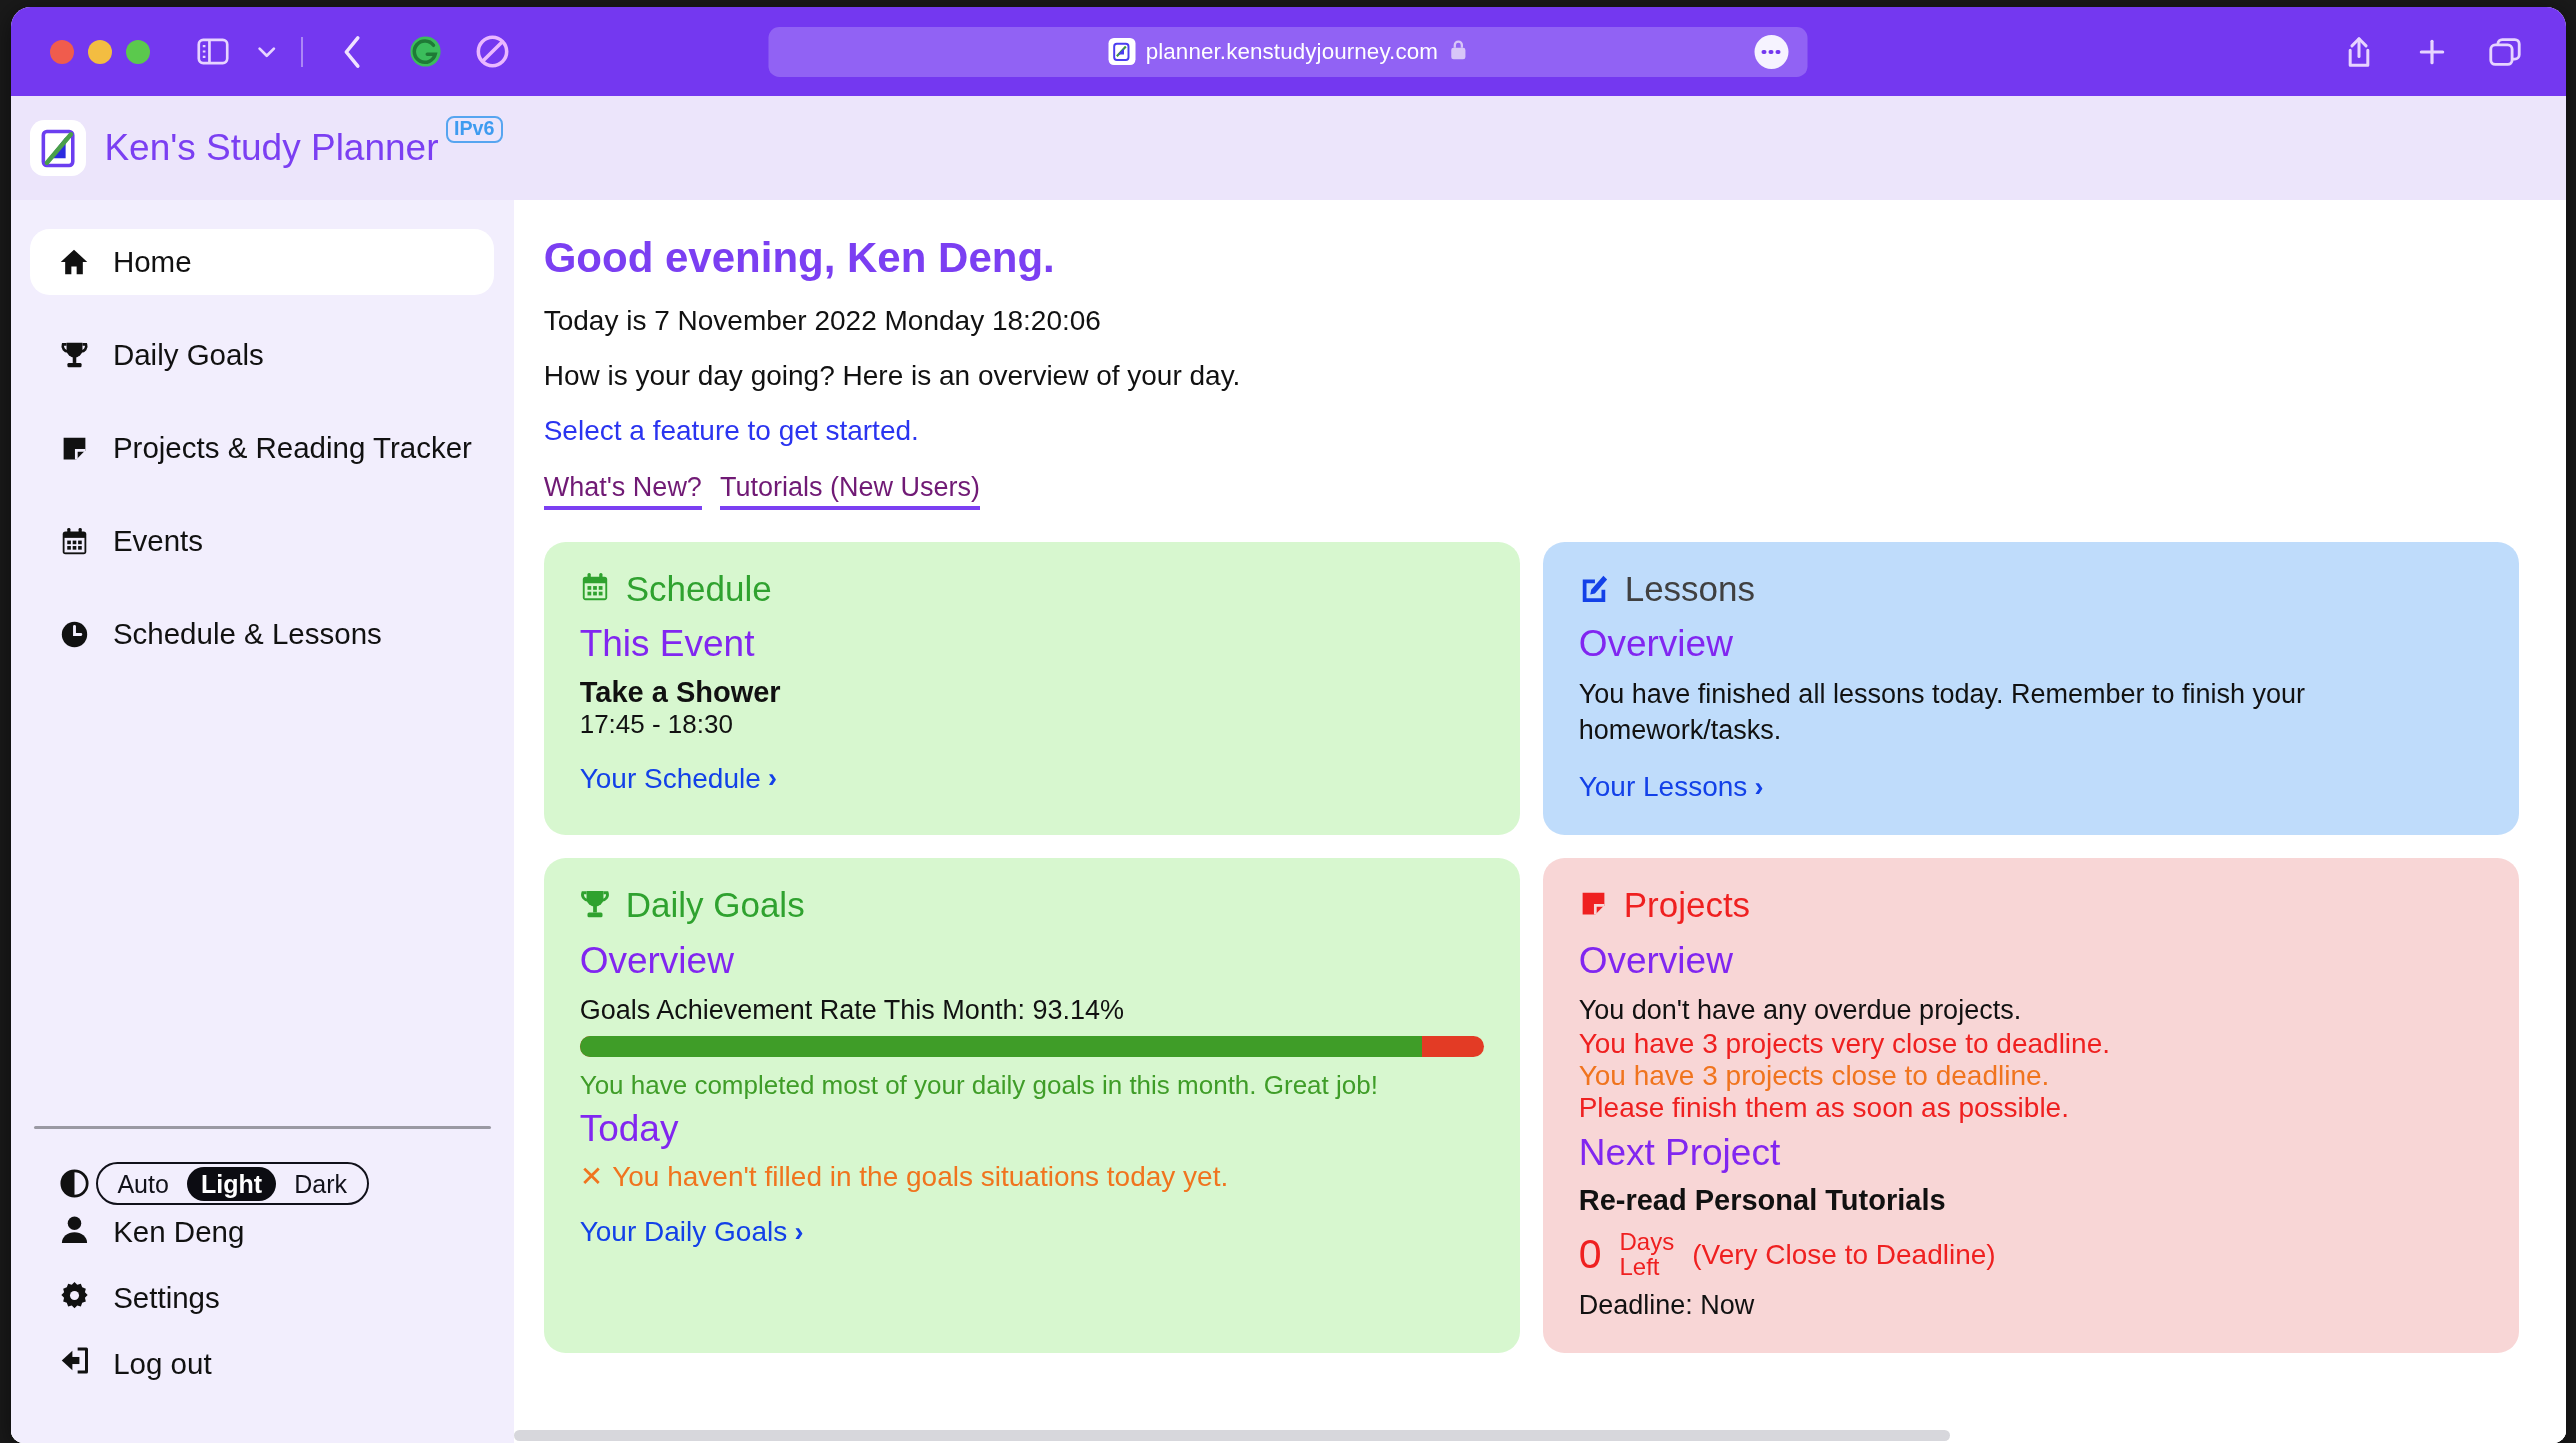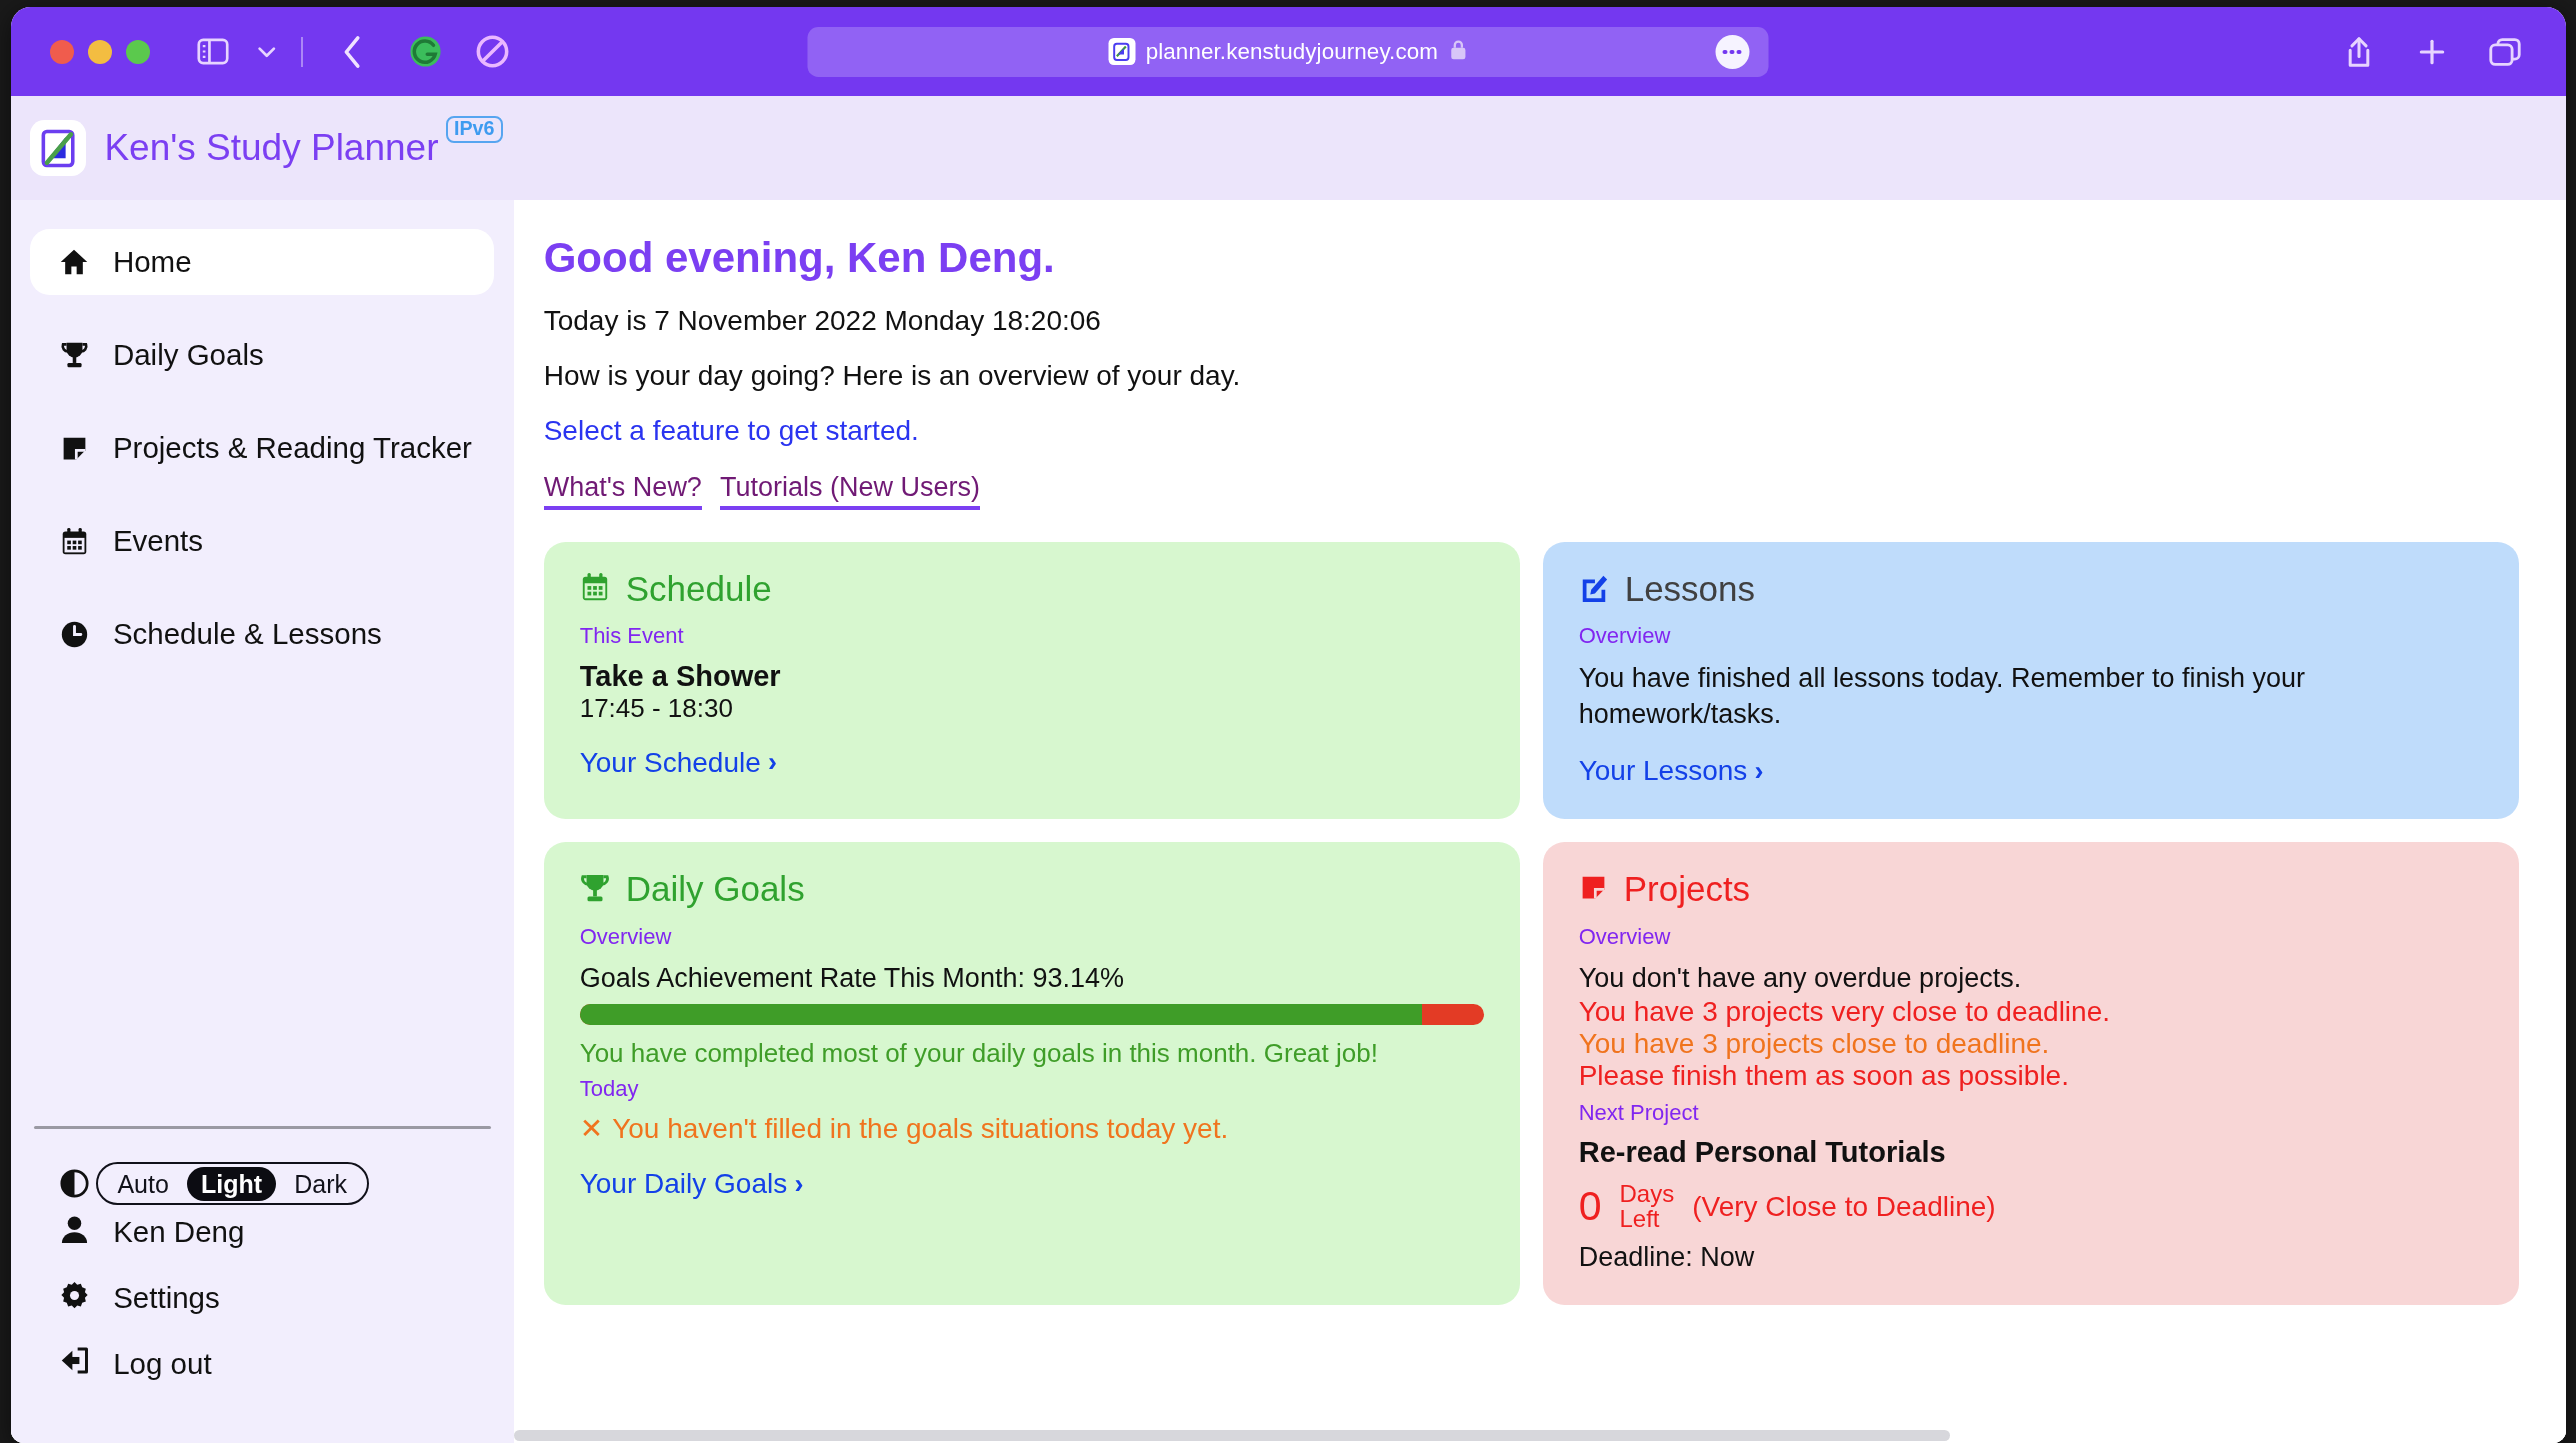--- a/index.html
+++ b/index.html
@@ -43,21 +43,21 @@
   }
   .tb-sep { width: 1.8px; height: 30px; background: rgba(255,255,255,.4); margin: 0 5.4px; }
 
   .tb-ico { display: block; }
 
   
   .urlwrap {
     position: absolute;
     left: 50%; transform: translateX(-50%);
     top: 19.7px;
-    width: 961px; height: 50px;
+    width: 1039px; height: 50px;
   }
   .urlbar {
     width: 100%; height: 100%;
     background: #9162f4;
     border-radius: 10.7px;
     display: flex; align-items: center;
     position: relative;
   }
   .url-center {
     position: absolute; left: 0; right: 0;
@@ -182,21 +182,21 @@
   .card.green { background: #d7f7cf; }
   .card.blue  { background: #bfdcfb; }
   .card.red   { background: #f8d6d6; }
 
   .cardhead { display: flex; align-items: center; gap: 16px; margin-bottom: 14.3px; }
   .cardtitle { font-size: 35px; font-weight: 400; }
   .t-green { color: #2fa22f; }
   .t-blue  { color: #404040; }
   .t-red   { color: #ef2020; }
 
-  .sub { color: #8126f0; font-size: 22px; margin: 7.2px 0 10.7px; }
+  .sub { color: #8126f0; font-size: 37px; margin: 7.2px 0 10.7px; }
   .ctext { color: #111; font-size: 27px; line-height: 1.34; }
   .cbold { color: #111; font-size: 29px; font-weight: 700; }
   .cmono { color: #111; font-size: 26px; }
   .clink { color: #1341e8; font-size: 28px; display: inline-flex; align-items: center; gap: 7.2px; margin-top: 23px; }
   .chev { font-size: 27px; font-weight: 700; }
 
   .bar { height: 21.5px; border-radius: 10.7px; overflow: hidden; display: flex; background: #e33b25; margin: 7.2px 0 12.5px; }
   .bar .fill { background: #3f9d28; height: 100%; }
   .note-green { color: #3f9d28; font-size: 26px; }
   .note-orange { color: #f0741e; font-size: 28px; display: flex; align-items: center; gap: 9px; }

